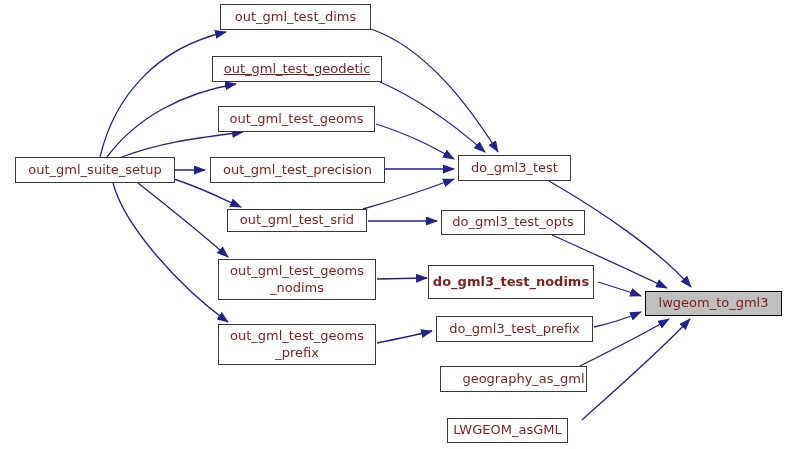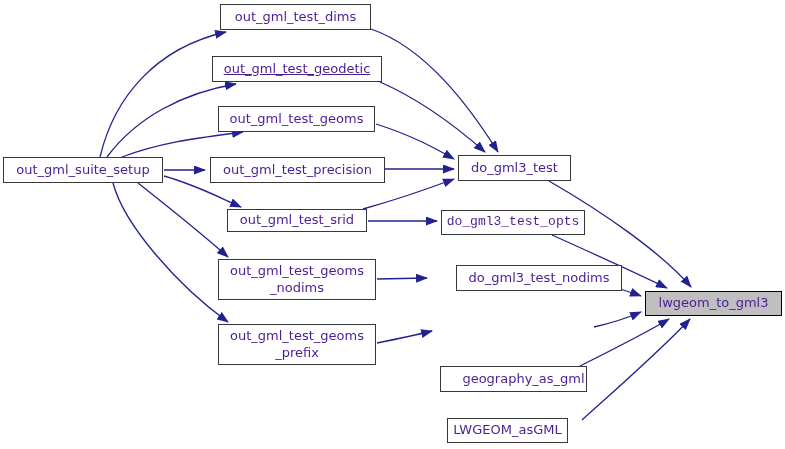--- a/index.html
+++ b/index.html
@@ -19,21 +19,21 @@
   .node {
     position: absolute;
     box-sizing: border-box;
     background: #ffffff;
     border: 1.4px solid #383838;
     display: flex;
     flex-direction: column;
     align-items: center;
     justify-content: center;
     font-size: 13px;
-    color: #4c1d95;
+    color: #7f1d1d;
     white-space: nowrap;
     line-height: 1.3;
     z-index: 2;
     cursor: pointer;
   }
   .node.hl {
     background: var(--hl-fill, #bfbfbf);
     border-color: #000000;
     cursor: default;
   }
@@ -64,21 +64,21 @@
       <path d="M 368 221 L 437 221" fill="none" stroke="#22228e" stroke-width="1.3" marker-end="url(#arrow)"></path>
       <path d="M 377 279 L 427 278" fill="none" stroke="#22228e" stroke-width="1.3" marker-end="url(#arrow)"></path>
       <path d="M 377 343 C 397 339 412 336 432 331" fill="none" stroke="#22228e" stroke-width="1.3" marker-end="url(#arrow)"></path>
       <path d="M 549 181 C 601 211 661 252 691 287" fill="none" stroke="#22228e" stroke-width="1.3" marker-end="url(#arrow)"></path>
       <path d="M 552 235 C 592 253 636 273 667 288" fill="none" stroke="#22228e" stroke-width="1.3" marker-end="url(#arrow)"></path>
       <path d="M 598 282 C 614 287 627 291 641 296" fill="none" stroke="#22228e" stroke-width="1.3" marker-end="url(#arrow)"></path>
       <path d="M 594 327 C 612 323 627 318 641 312" fill="none" stroke="#22228e" stroke-width="1.3" marker-end="url(#arrow)"></path>
       <path d="M 580 366 C 612 350 644 334 669 319" fill="none" stroke="#22228e" stroke-width="1.3" marker-end="url(#arrow)"></path>
       <path d="M 582 420 C 622 384 662 349 690 319" fill="none" stroke="#22228e" stroke-width="1.3" marker-end="url(#arrow)"></path>
     </svg>
-    <div class="node" style="left: 3px; top: 157px; width: 160px; height: 26px;">
+    <div class="node" style="left: 15px; top: 157px; width: 160px; height: 26px;">
       <span>out_gml_suite_setup</span>
     </div>
     <div class="node" style="left: 220px; top: 4px; width: 151px; height: 26px;">
       <span>out_gml_test_dims</span>
     </div>
     <div class="node" style="left: 212px; top: 56px; width: 170px; height: 26px; text-decoration: underline;">
       <span>out_gml_test_geodetic</span>
     </div>
     <div class="node" style="left: 218px; top: 106px; width: 157px; height: 26px;">
       <span>out_gml_test_geoms</span>
@@ -93,25 +93,28 @@
       <span>out_gml_test_geoms</span>
       <span>_nodims</span>
     </div>
     <div class="node" style="left: 218px; top: 324px; width: 158px; height: 41px;">
       <span>out_gml_test_geoms</span>
       <span>_prefix</span>
     </div>
     <div class="node" style="left: 458px; top: 155px; width: 113px; height: 26px; justify-content: center;">
       <span>do_gml3_test</span>
     </div>
-    <div class="node" style="left: 441px; top: 210px; width: 144px; height: 25px; font-family: Liberation Mono, monospace;">
+    <div class="node" style="left: 441px; top: 210px; width: 144px; height: 25px;">
       <span>do_gml3_test_opts</span>
     </div>
-    <div class="node" style="left: 456px; top: 265px; width: 166px; height: 26px;">
+    <div class="node" style="left: 428px; top: 265px; width: 166px; height: 34px; font-weight: bold;">
       <span>do_gml3_test_nodims</span>
+    </div>
+    <div class="node" style="left: 436px; top: 316px; width: 157px; height: 26px;">
+      <span>do_gml3_test_prefix</span>
     </div>
     <div class="node" style="left: 440px; top: 366px; width: 147px; height: 26px; padding-left: 20px;">
       <span>geography_as_gml</span>
     </div>
     <div class="node" style="left: 447px; top: 418px; width: 121px; height: 25px;">
       <span>LWGEOM_asGML</span>
     </div>
     <div class="node hl" style="left: 645px; top: 291px; width: 137px; height: 25px;">
       <span>lwgeom_to_gml3</span>
     </div>

